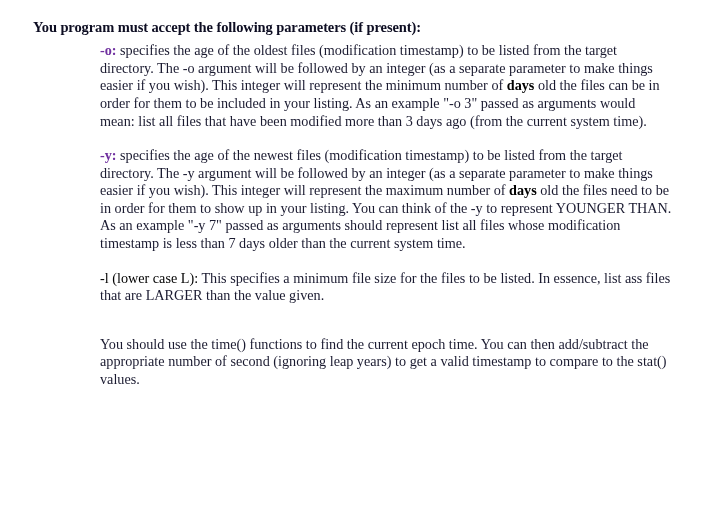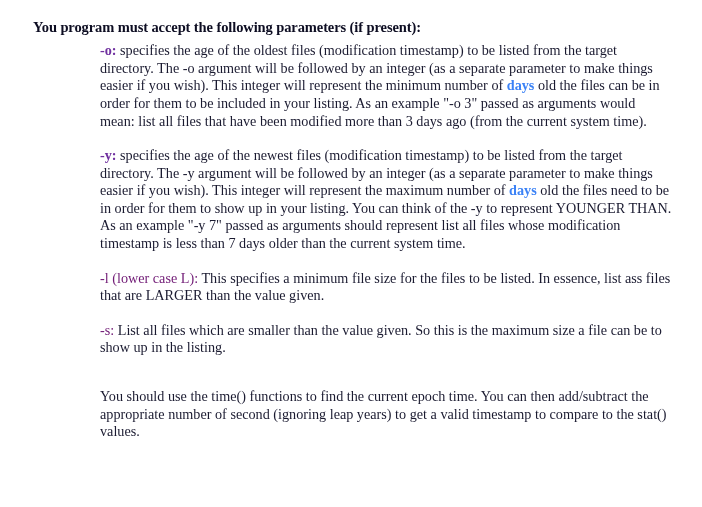--- a/index.html
+++ b/index.html
@@ -46,25 +46,25 @@
   }
   .para-closing {
     margin-top: 1px;
   }
   .marker-strong {
     font-weight: bold;
     color: #6f2f9f;
   }
   .marker-plain {
     font-weight: normal;
-    color: #701a75;
+    color: #000000;
   }
   .emph {
     font-weight: bold;
-    color: #3b82f6;
+    color: #000000;
   }
   .spacer-gap {
     height: 13px;
   }
 </style>
 </head>
 <body>
 
 <div class="page">
 
@@ -77,22 +77,19 @@
     </p>
 
     <p class="para">
       <span class="marker-strong">-y:</span><span> specifies the age of the newest files (modification timestamp) to be listed from the target directory. The -y argument will be followed by an integer (as a separate parameter to make things easier if you wish). This integer will represent the maximum number of </span><span class="emph">days</span><span> old the files need to be in order for them to show up in your listing. You can think of the -y to represent YOUNGER THAN. As an example "-y 7" passed as arguments should represent list all files whose modification timestamp is less than 7 days older than the current system time.</span>
     </p>
 
     <p class="para">
       <span class="marker-plain">-l (lower case L):</span><span> This specifies a minimum file size for the files to be listed. In essence, list ass files that are LARGER than the value given.</span>
     </p>
 
-    <p class="para">
-      <span class="marker-plain">-s:</span><span> List all files which are smaller than the value given. So this is the maximum size a file can be to show up in the listing.</span>
-    </p>
 
     <div class="spacer-gap"></div>
 
     <p class="para para-closing">You should use the time() functions to find the current epoch time. You can then add/subtract the appropriate number of second (ignoring leap years) to get a valid timestamp to compare to the stat() values.</p>
 
   </div>
 </div>
 
 </body></html>

